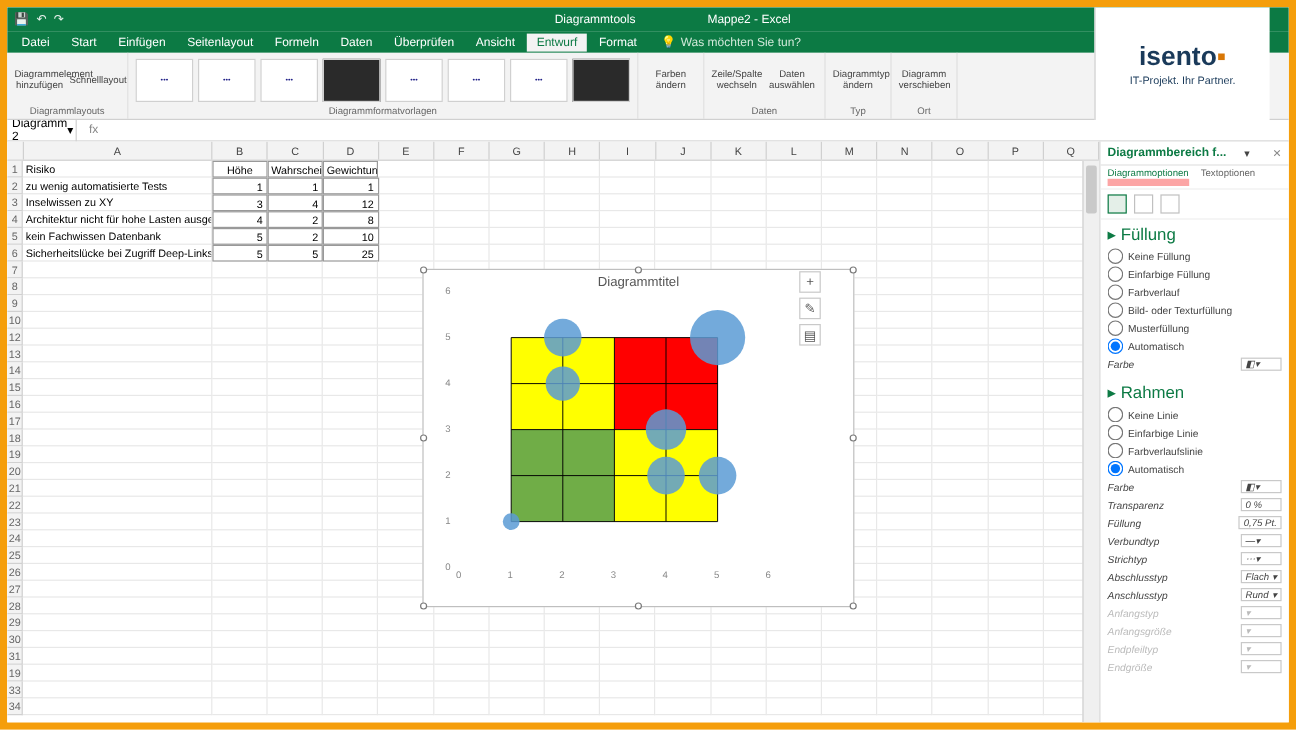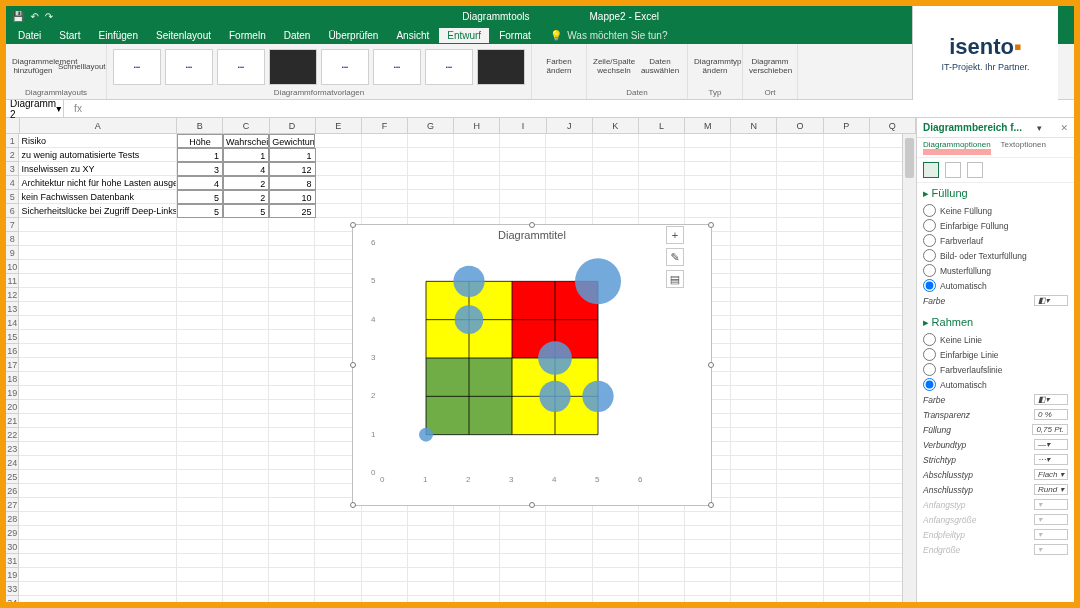--- a/index.html
+++ b/index.html
@@ -52,21 +52,21 @@
 .vscroll .thumb{position:absolute; left:2px; right:2px; top:4px; height:40px; background:#c9c9c9; border-radius:2px;}
 .format-pane{width:158px; background:#fff; border-left:1px solid #d0d0d0; font-size:9px; color:#444; display:flex; flex-direction:column;}
 .fp-head{padding:4px 6px; border-bottom:1px solid #e2e2e2; display:flex; justify-content:space-between; align-items:center;}
 .fp-head .t{font-size:10px; color:#0c7a44; font-weight:600;}
 .fp-sub{padding:2px 6px; font-size:8px; color:#666; display:flex; gap:10px; border-bottom:1px solid #eee;}
 .fp-sub span.active{color:#0c7a44; border-bottom:6px solid #fca5a5;}
 .fp-icons{padding:4px 6px; display:flex; gap:6px; border-bottom:1px solid #eee;}
 .fp-icons .ic{width:16px;height:16px;border:1px solid #c0c0c0;}
 .fp-icons .ic.sel{background:#e4efe8;border-color:#0c7a44;}
 .fp-section{padding:4px 6px;}
-.fp-section .hd{color:#0c7a44; font-size:11px; margin-bottom:3px; cursor:pointer;}
+.fp-section .hd{color:#0c7a44; font-size:14px; margin-bottom:3px; cursor:pointer;}
 .fp-section .opt{display:flex; align-items:center; gap:4px; padding:1px 0; font-size:8.5px;}
 .fp-section .opt input{margin:0;}
 .fp-section .field{display:flex; justify-content:space-between; align-items:center; padding:2px 0; font-size:8.5px;font-style:italic;}
 .fp-section .field .val{border:1px solid #c9c9c9; padding:0 3px; min-width:34px; font-size:8px; display:flex; justify-content:space-between; align-items:center;}
 .gray{color:#bbb;}
 </style>
 </head>
 <body>
 
 <div class="titlebar">
@@ -358,40 +358,20 @@
           <div class="cell"></div>
           <div class="cell"></div>
           <div class="cell"></div>
           <div class="cell"></div>
           <div class="cell"></div>
           <div class="cell"></div>
           <div class="cell"></div>
         </div>
         <div class="row">
           <div class="rh">10</div>
-          <div class="cell wide"></div>
-          <div class="cell"></div>
-          <div class="cell"></div>
-          <div class="cell"></div>
-          <div class="cell"></div>
-          <div class="cell"></div>
-          <div class="cell"></div>
-          <div class="cell"></div>
-          <div class="cell"></div>
-          <div class="cell"></div>
-          <div class="cell"></div>
-          <div class="cell"></div>
-          <div class="cell"></div>
-          <div class="cell"></div>
-          <div class="cell"></div>
-          <div class="cell"></div>
-          <div class="cell"></div>
-        </div>
-        <div class="row">
-          <div class="rh">11</div>
           <div class="cell wide"></div>
           <div class="cell"></div>
           <div class="cell"></div>
           <div class="cell"></div>
           <div class="cell"></div>
           <div class="cell"></div>
           <div class="cell"></div>
           <div class="cell"></div>
           <div class="cell"></div>
           <div class="cell"></div>

